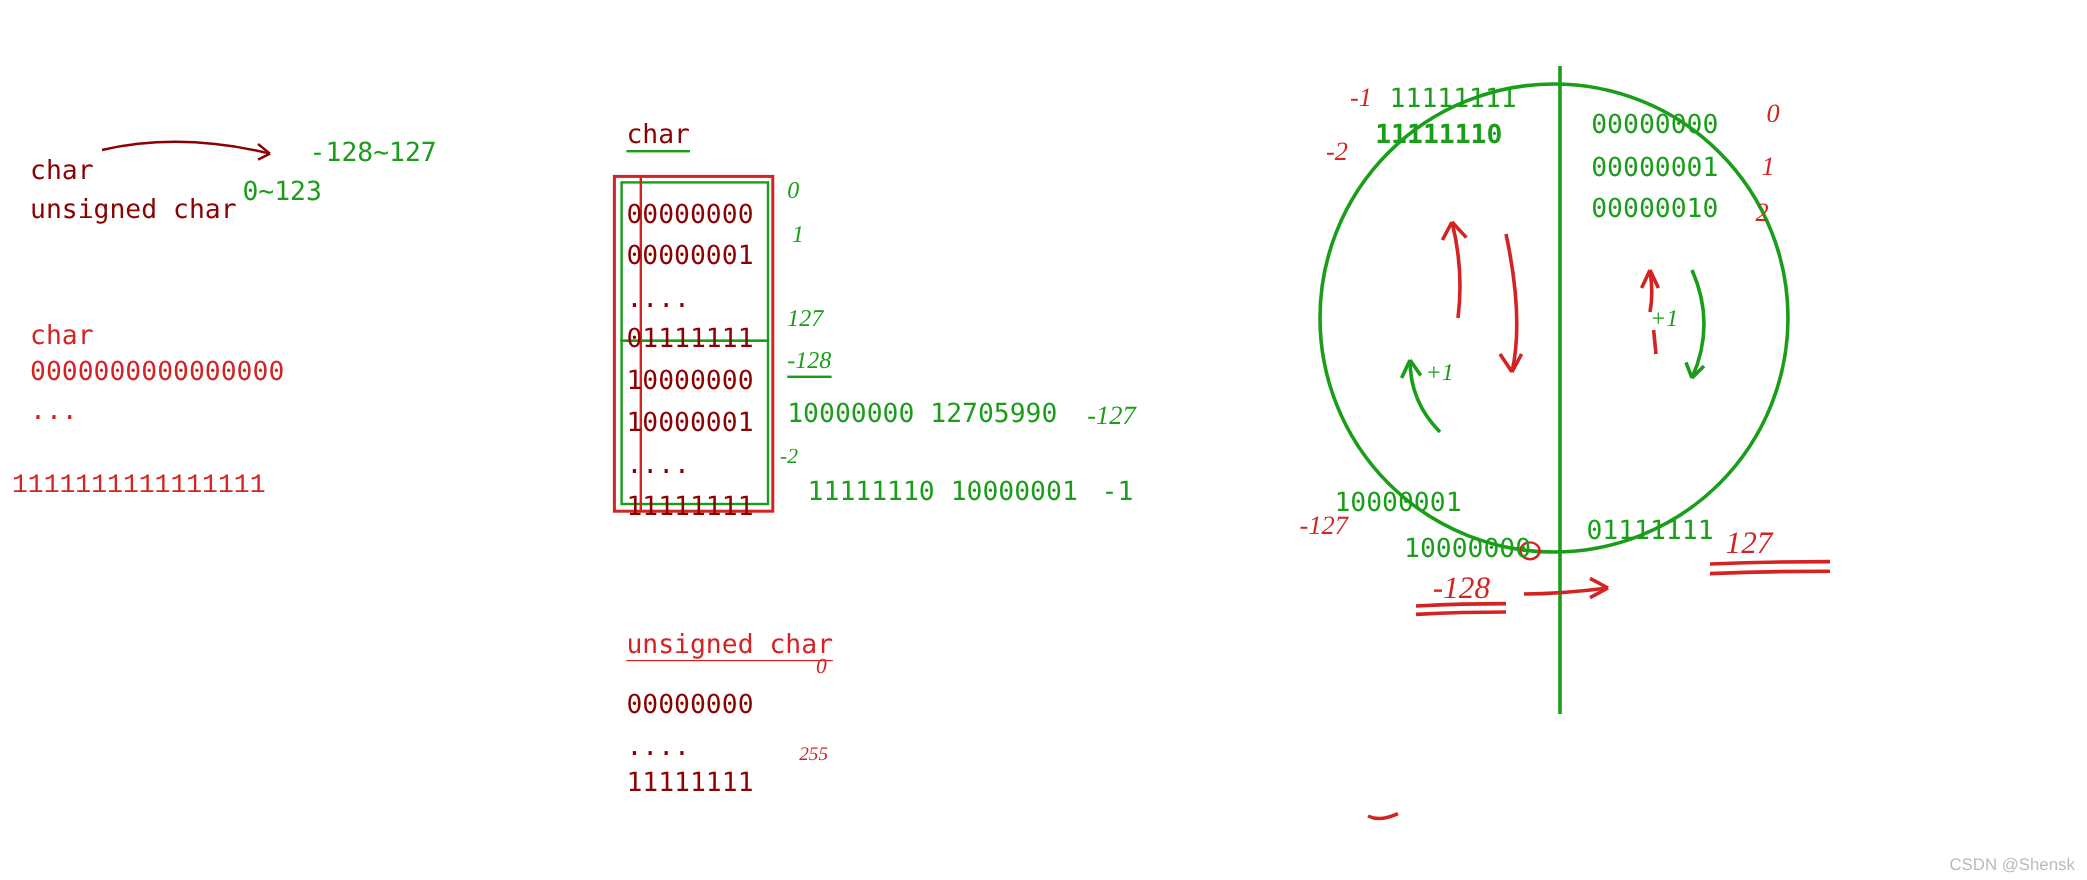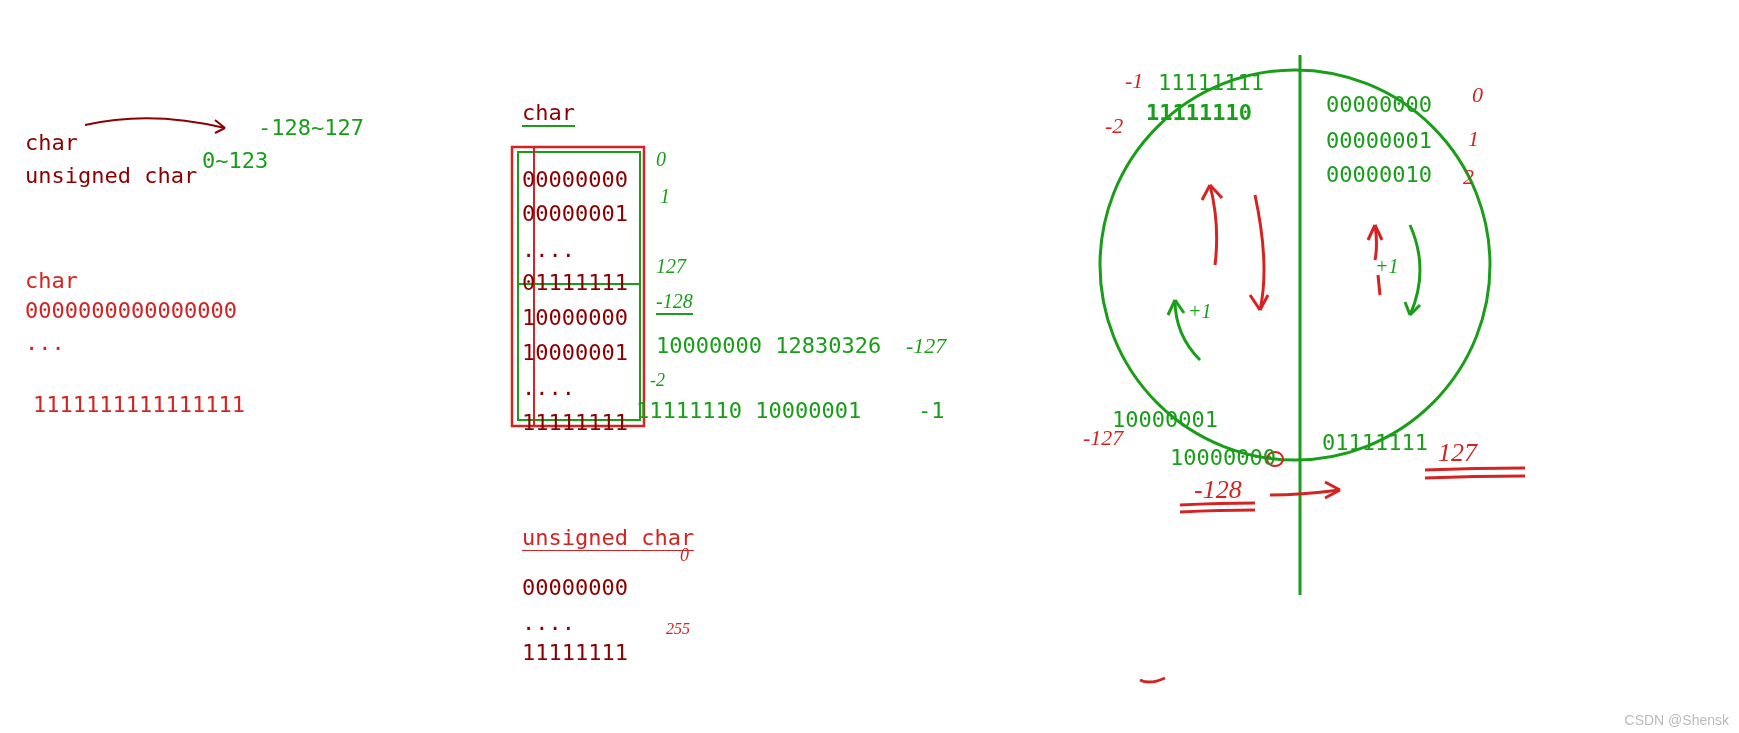--- a/index.html
+++ b/index.html
@@ -77,41 +77,41 @@
 </svg>
 
 <div class="abs dark-red" style="left:25px; top:115px;">char</div>
 <div class="abs green" style="left:258px; top:115px;">-128~127</div>
 <div class="abs dark-red" style="left:25px; top:148px;">unsigned char</div>
 <div class="abs green" style="left:202px; top:148px;">0~123</div>
 
 <div class="abs red" style="left:25px; top:268px;">char</div>
 <div class="abs red" style="left:25px; top:298px;">0000000000000000</div>
 <div class="abs red" style="left:25px; top:330px;">...</div>
-<div class="abs red" style="left:33px; top:392px;">1111111111111111</div>
+<div class="abs red" style="left:10px; top:392px;font-family:Liberation Mono, monospace;">1111111111111111</div>
 
 <div class="abs dark-red underline-green" style="left:522px; top:85px;">char</div>
 
 <div class="abs dark-red" style="left:522px; top:152px;">00000000</div>
 <div class="abs dark-red" style="left:522px; top:186px;">00000001</div>
 <div class="abs dark-red" style="left:522px; top:222px;">....</div>
 <div class="abs dark-red" style="left:522px; top:255px;">01111111</div>
 <div class="abs dark-red" style="left:522px; top:290px;">10000000</div>
 <div class="abs dark-red" style="left:522px; top:325px;">10000001</div>
 <div class="abs dark-red" style="left:522px; top:360px;">....</div>
 <div class="abs dark-red" style="left:522px; top:395px;">11111111</div>
 
 <div class="abs green hand" style="left:656px; top:148px; font-size:20px;">0</div>
 <div class="abs green hand" style="left:660px; top:185px; font-size:20px;">1</div>
 <div class="abs green hand" style="left:656px; top:255px; font-size:20px;">127</div>
 <div class="abs green hand underline-green" style="left:656px; top:290px; font-size:20px;">-128</div>
-<div class="abs green" style="left:656px; top:333px;">10000000 12830326</div>
+<div class="abs green" style="left:656px; top:333px;">10000000 12705990</div>
 <div class="abs green hand" style="left:906px; top:333px; font-size:22px;">-127</div>
 <div class="abs green hand" style="left:650px; top:370px; font-size:18px;">-2</div>
-<div class="abs green" style="left:636px; top:398px;">11111110 10000001</div>
+<div class="abs green" style="left:673px; top:398px;">11111110 10000001</div>
 <div class="abs green" style="left:918px; top:398px;">-1</div>
 
 <div class="abs red underline-red" style="left:522px; top:525px;">unsigned char</div>
 <div class="abs dark-red" style="left:522px; top:560px;">00000000</div>
 <div class="abs red hand" style="left:680px; top:545px; font-size:18px;">0</div>
 <div class="abs dark-red" style="left:522px; top:595px;">....</div>
 <div class="abs dark-red" style="left:522px; top:625px;">11111111</div>
 <div class="abs red hand" style="left:666px; top:620px; font-size:16px;">255</div>
 
 <div class="abs green" style="left:1158px; top:70px;">11111111</div>

